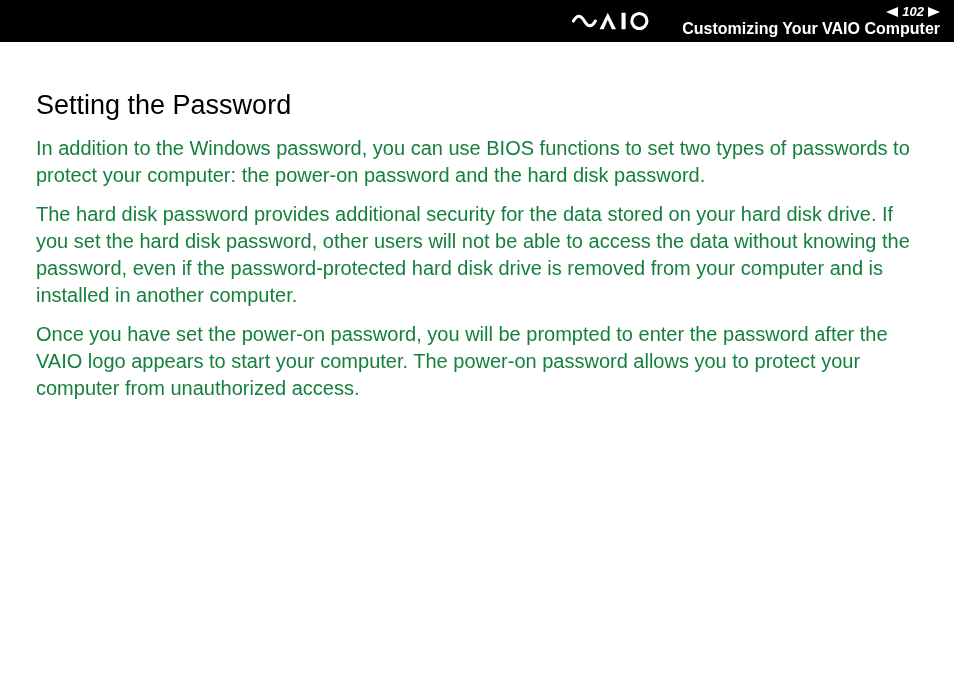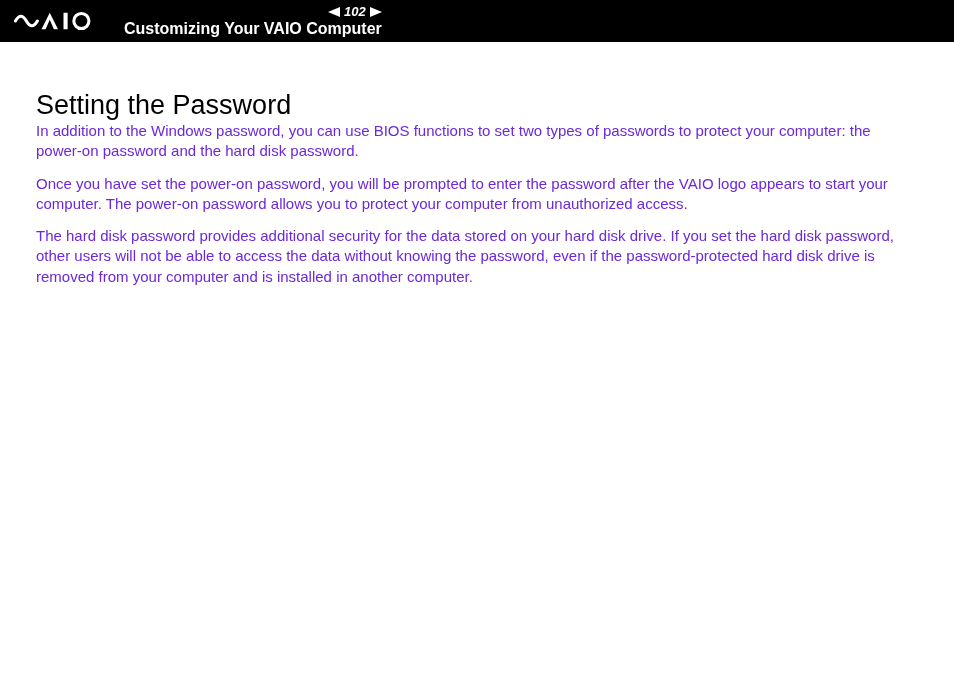--- a/index.html
+++ b/index.html
@@ -13,21 +13,21 @@
       height: 674px;
       background: #ffffff;
       position: relative;
     }
     .header-bar {
       background: #000000;
       height: 42px;
       width: 100%;
       display: flex;
       align-items: center;
-      justify-content: flex-start;
+      justify-content: flex-end;
       padding: 0 14px 0 14px;
     }
     .logo {
       color: #ffffff;
       height: 100%;
       display: flex;
       align-items: center;
     }
     .logo svg {
       height: 20px;
@@ -54,28 +54,28 @@
     .section-label {
       font-size: 16px;
       font-weight: bold;
     }
     .content {
       padding: 48px 36px 0 36px;
     }
     .page-title {
       font-size: 27px;
       font-weight: normal;
-      margin-bottom: 0;
+      margin-bottom: 14px;
       color: #000;
     }
     .body-text {
-      font-size: 15px;
+      font-size: 20px;
       line-height: 1.35;
       margin-bottom: 12px;
-      color: #6d28d9;
+      color: #15803d;
     }
   </style>
 </head>
 <body>
 
 <div class="header-bar">
   <div class="logo">
     <svg viewBox="0 0 160 28" width="110" fill="#ffffff">
 
       <path d="M 2 14 Q 10 0 18 14 Q 26 28 34 14" stroke="#ffffff" stroke-width="4.5" fill="none" stroke-linecap="round"></path>
@@ -101,15 +101,15 @@
           </svg>
       </span>
     </div>
     <div class="section-label">Customizing Your VAIO Computer</div>
   </div>
 </div>
 
 <div class="content">
   <h1 class="page-title">Setting the Password</h1>
   <p class="body-text">In addition to the Windows password, you can use BIOS functions to set two types of passwords to protect your computer: the power-on password and the hard disk password.</p>
+  <p class="body-text">The hard disk password provides additional security for the data stored on your hard disk drive. If you set the hard disk password, other users will not be able to access the data without knowing the password, even if the password-protected hard disk drive is removed from your computer and is installed in another computer.</p>
   <p class="body-text">Once you have set the power-on password, you will be prompted to enter the password after the VAIO logo appears to start your computer. The power-on password allows you to protect your computer from unauthorized access.</p>
-  <p class="body-text">The hard disk password provides additional security for the data stored on your hard disk drive. If you set the hard disk password, other users will not be able to access the data without knowing the password, even if the password-protected hard disk drive is removed from your computer and is installed in another computer.</p>
 </div>
 
 </body></html>

